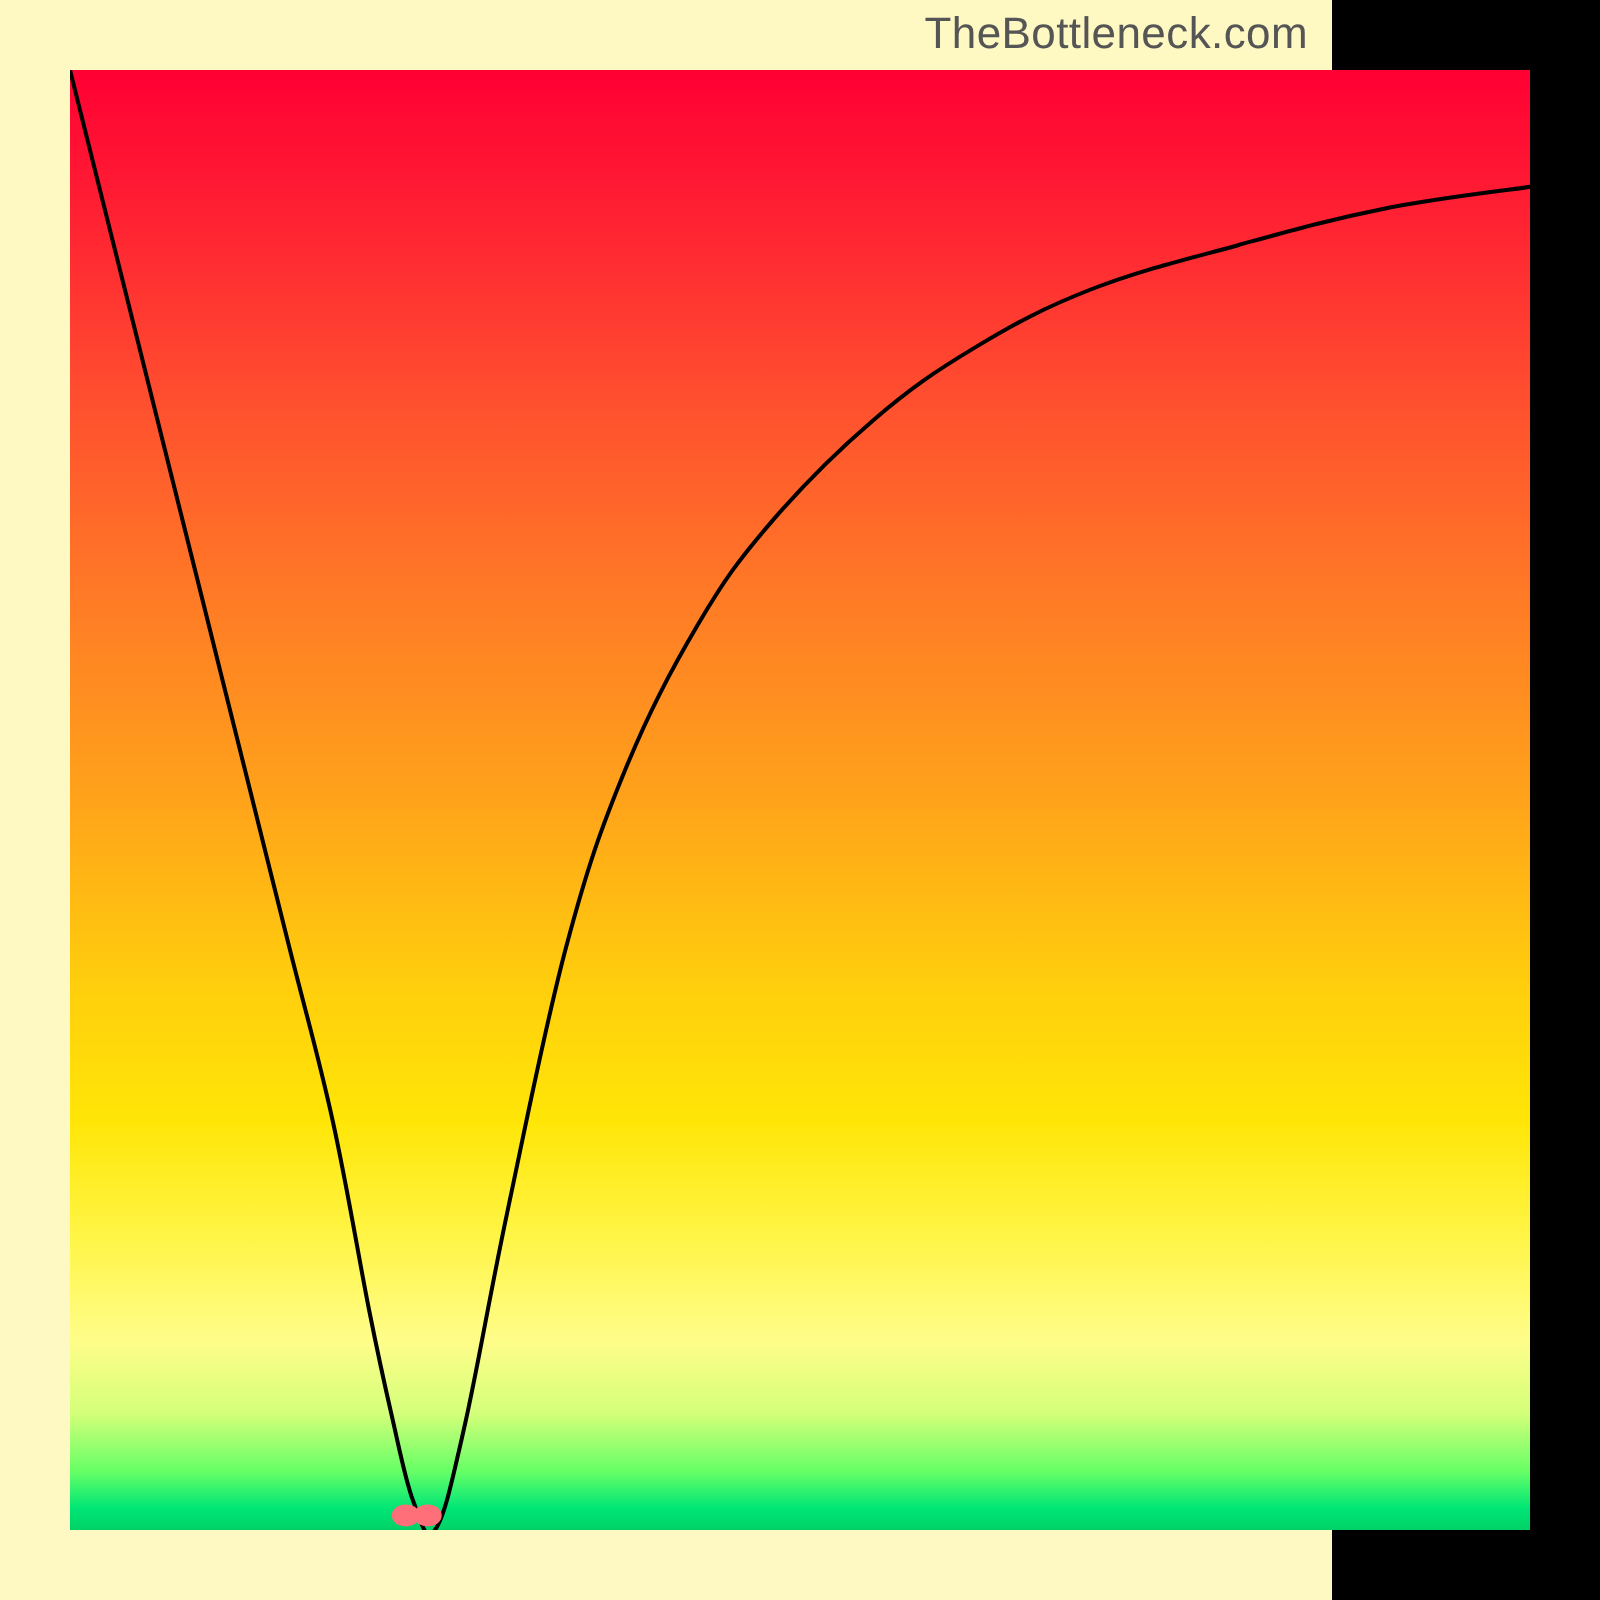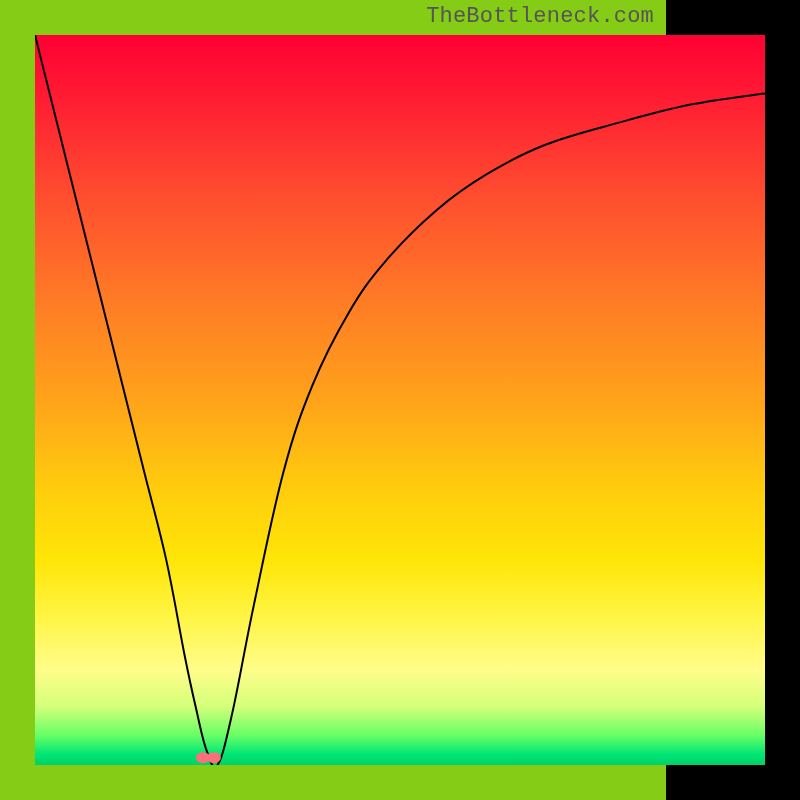--- a/index.html
+++ b/index.html
@@ -8,22 +8,21 @@
     width: 800px;
     height: 800px;
     background: #000;
     overflow: hidden;
     font-family: Arial, Helvetica, sans-serif;
   }
   .outer {
     position: relative;
     width: 666px;
     height: 800px;
-    background: #84cc16;
-    font-family: Liberation Mono, monospace;
+    background: #fef9c3;
   }
   .watermark {
     position: absolute;
     top: 4px;
     right: 12px;
     color: #555;
     font-size: 22px;
     font-weight: 500;
     letter-spacing: 0.2px;
     z-index: 10;

